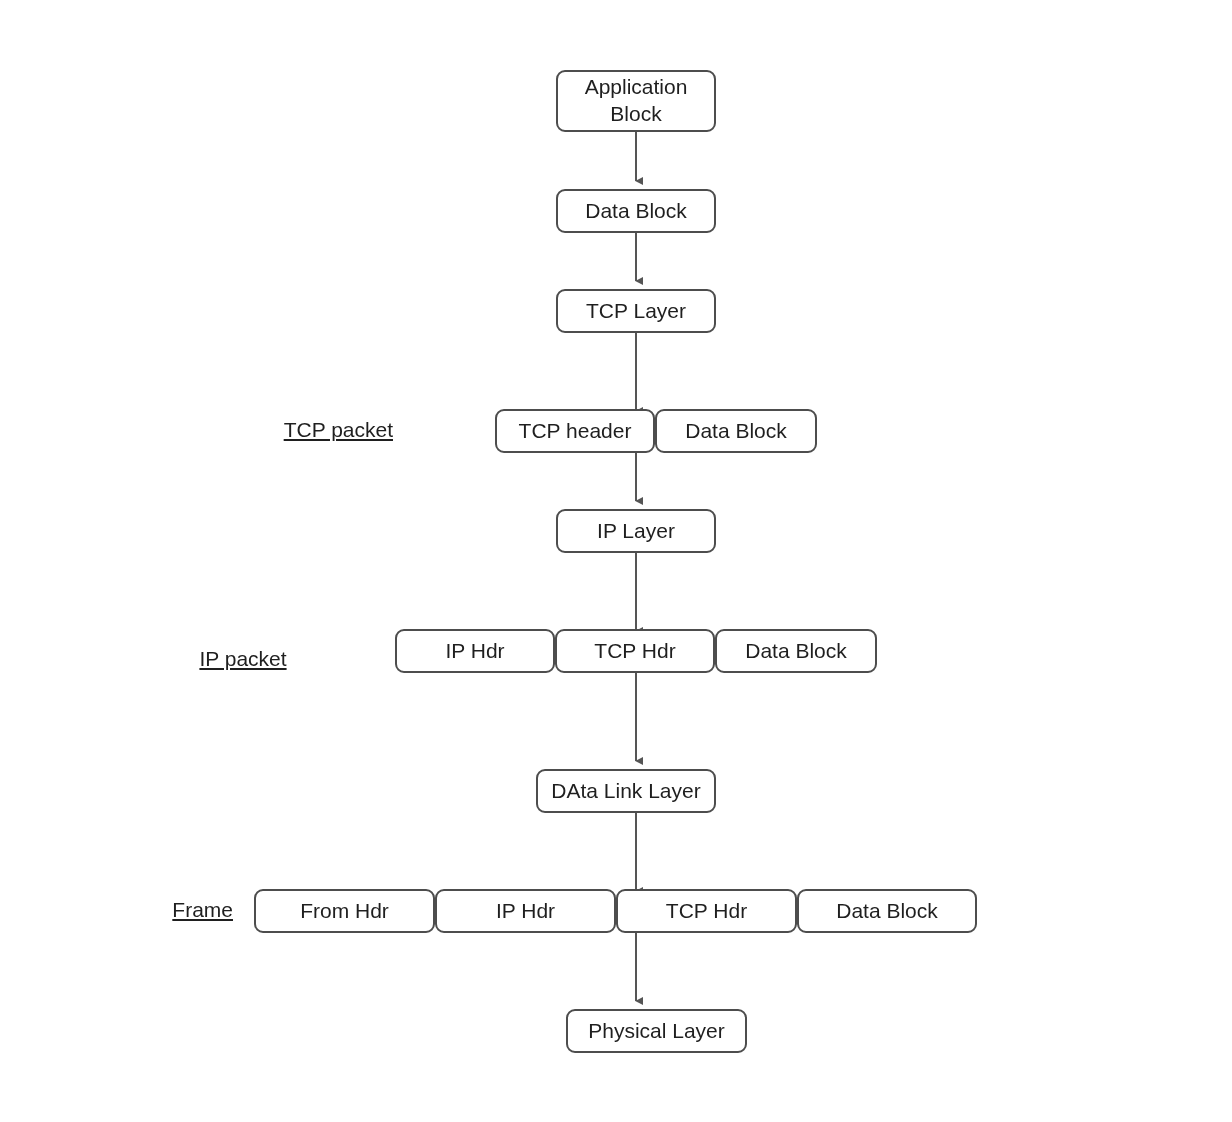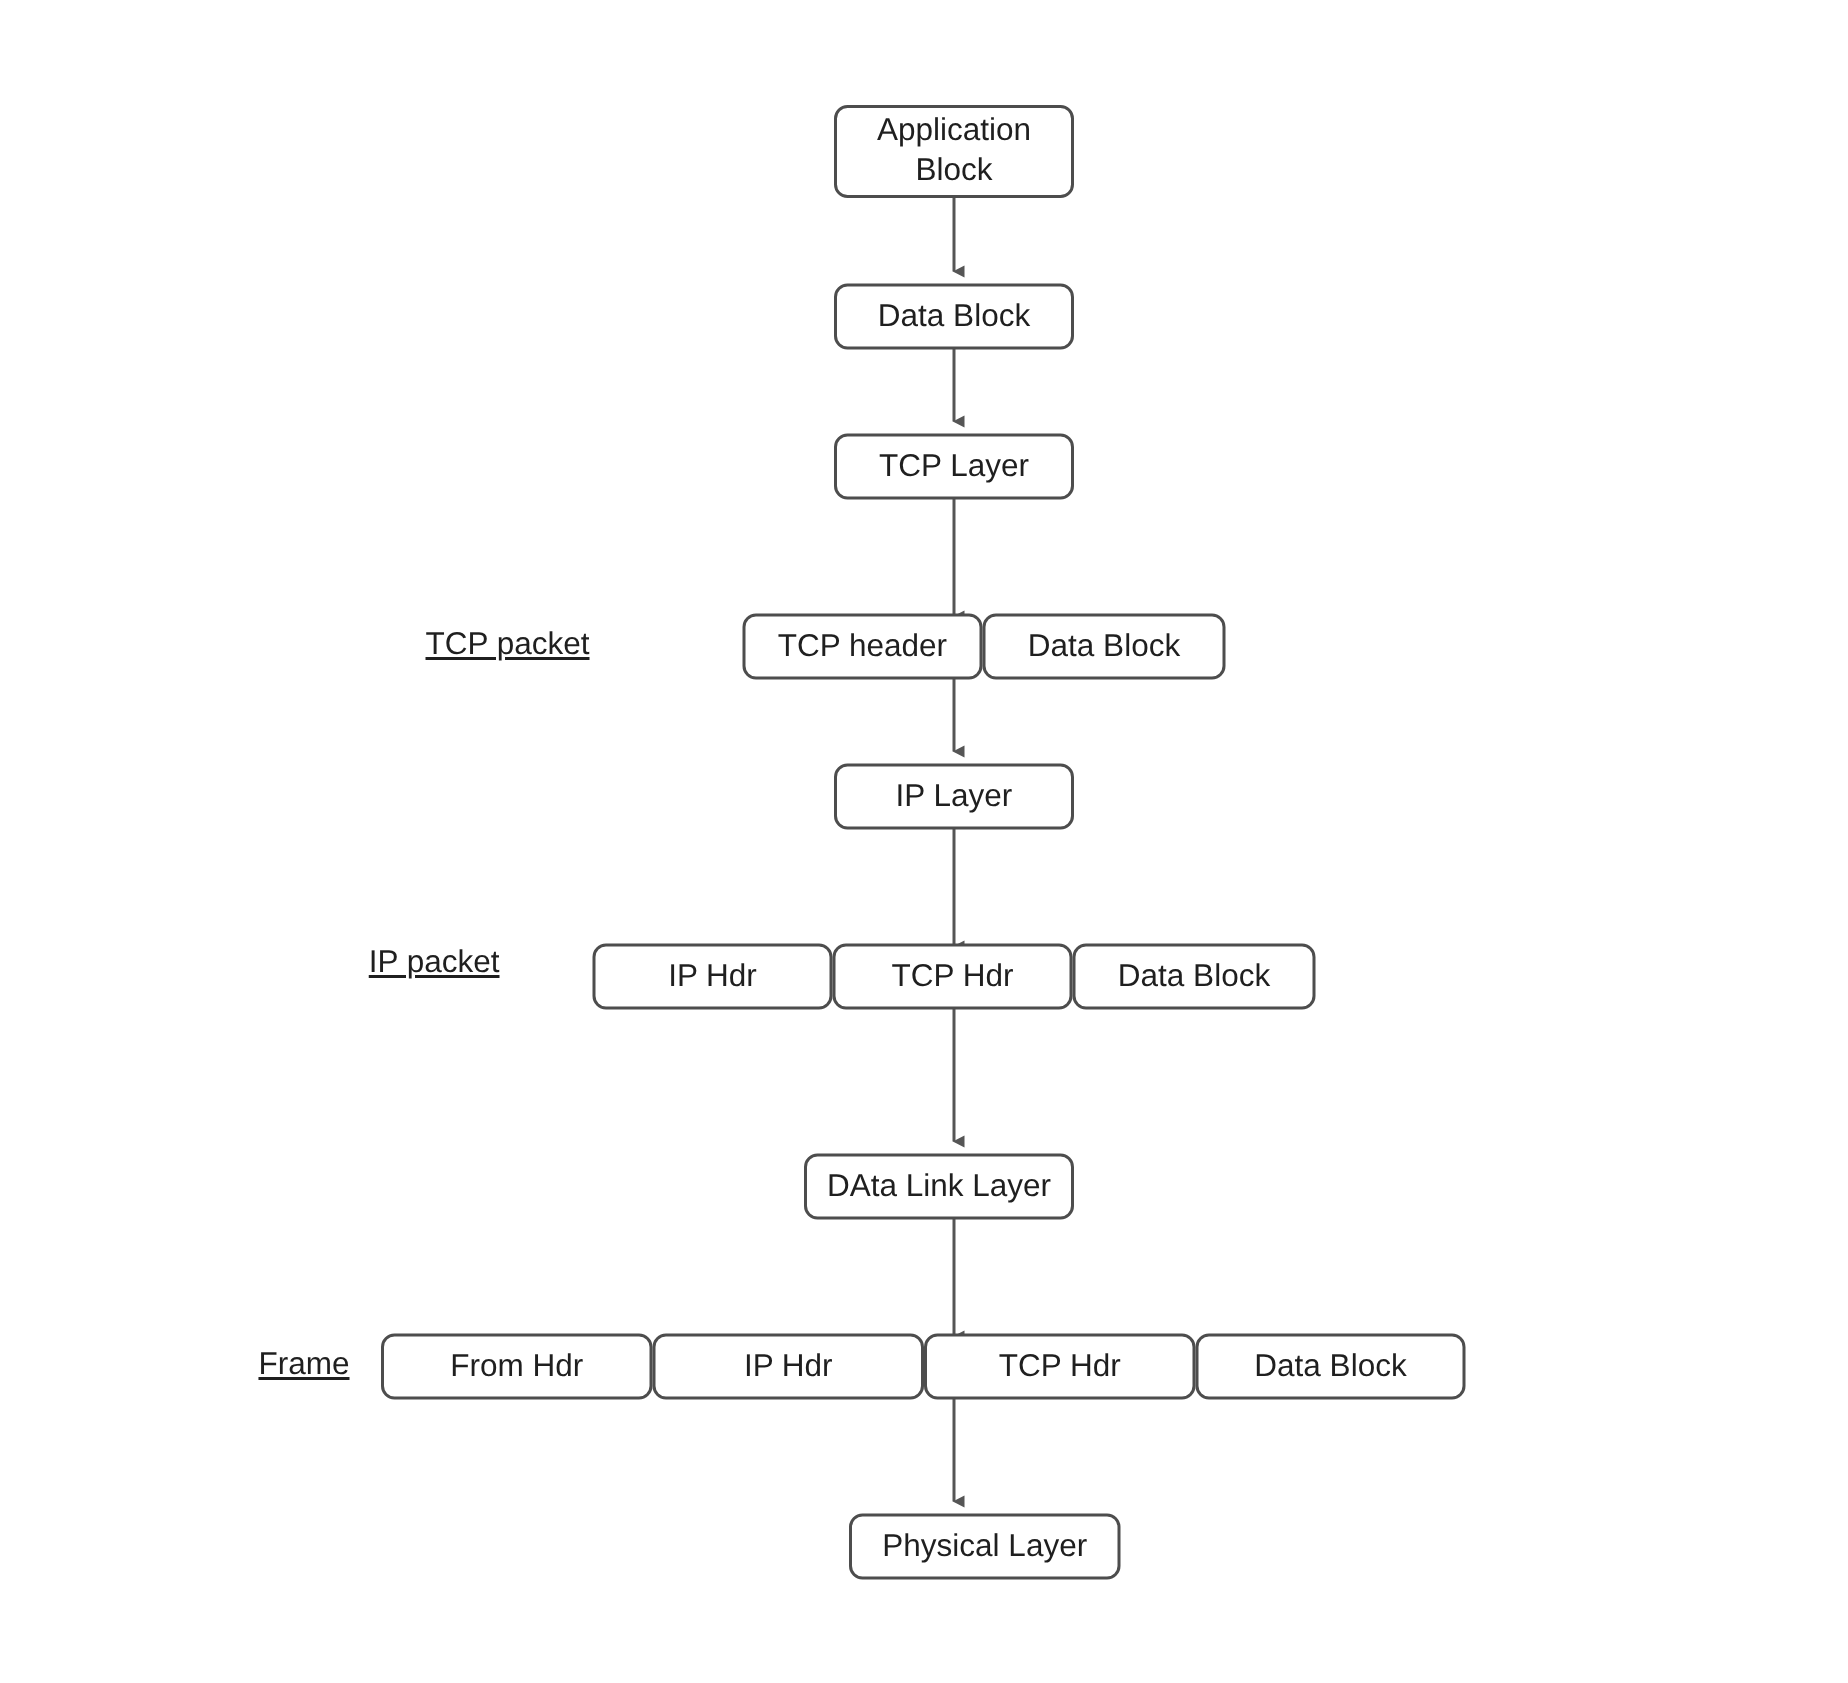--- a/index.html
+++ b/index.html
@@ -118,21 +118,21 @@
 
   <div class="node" style="left:536px; top:769px; width:180px; height:44px;">DAta Link Layer</div>
 
   <div class="row-label" style="left:213px; top:418px; width:180px;">TCP packet</div>
 
   <div class="packet-row" style="left:495px; top:409px;">
     <div class="seg" style="width:160px;">TCP header</div>
     <div class="seg" style="width:162px;">Data Block</div>
   </div>
 
-  <div class="row-label" style="left:153px; top:630px; width:180px;">IP packet</div>
+  <div class="row-label" style="left:153px; top:647px; width:180px;text-align:center;">IP packet</div>
 
   <div class="packet-row" style="left:395px; top:629px;">
     <div class="seg" style="width:160px;">IP Hdr</div>
     <div class="seg" style="width:160px;">TCP Hdr</div>
     <div class="seg" style="width:162px;">Data Block</div>
   </div>
 
   <div class="row-label" style="left:88px; top:898px; width:145px;">Frame</div>
 
   <div class="packet-row" style="left:254px; top:889px;">

